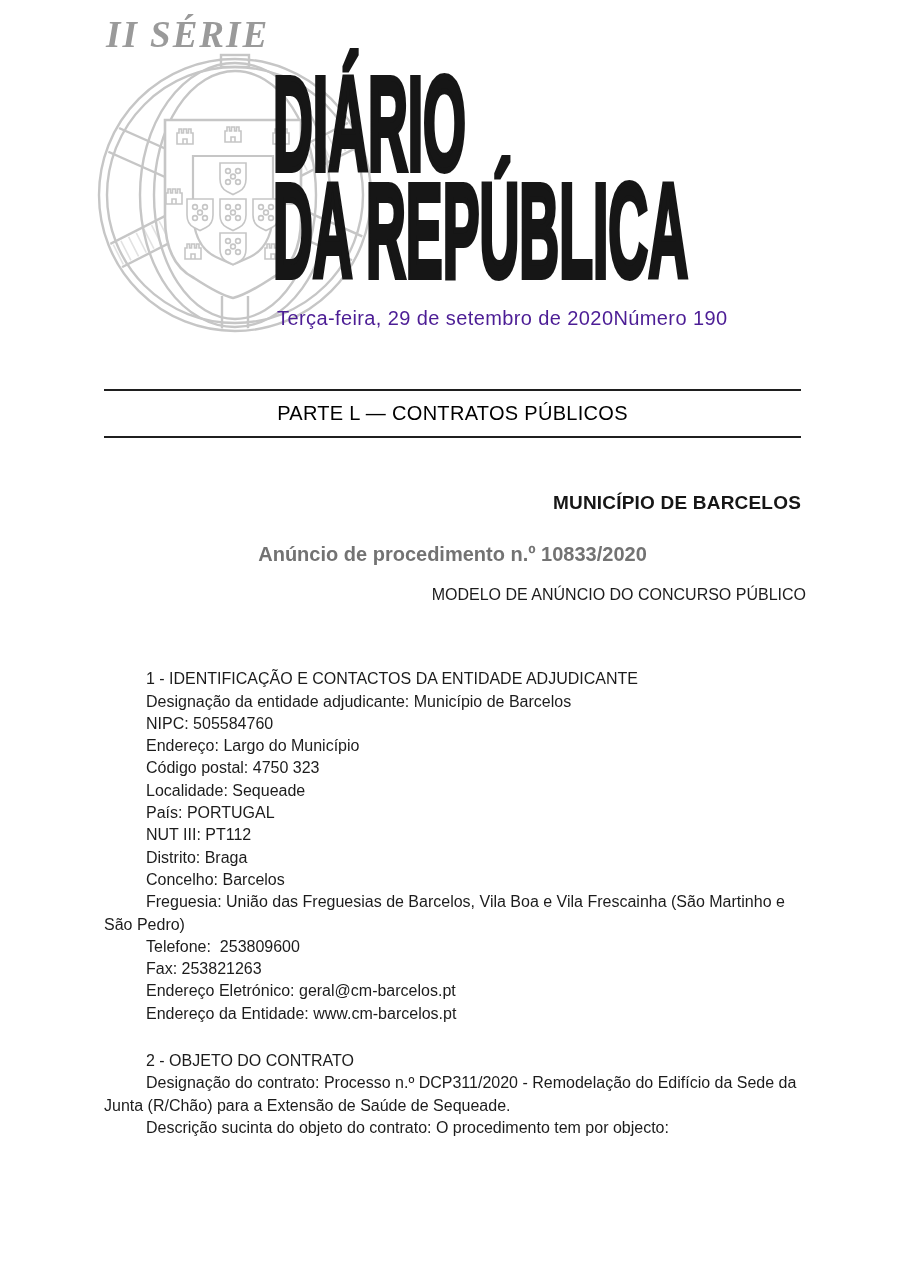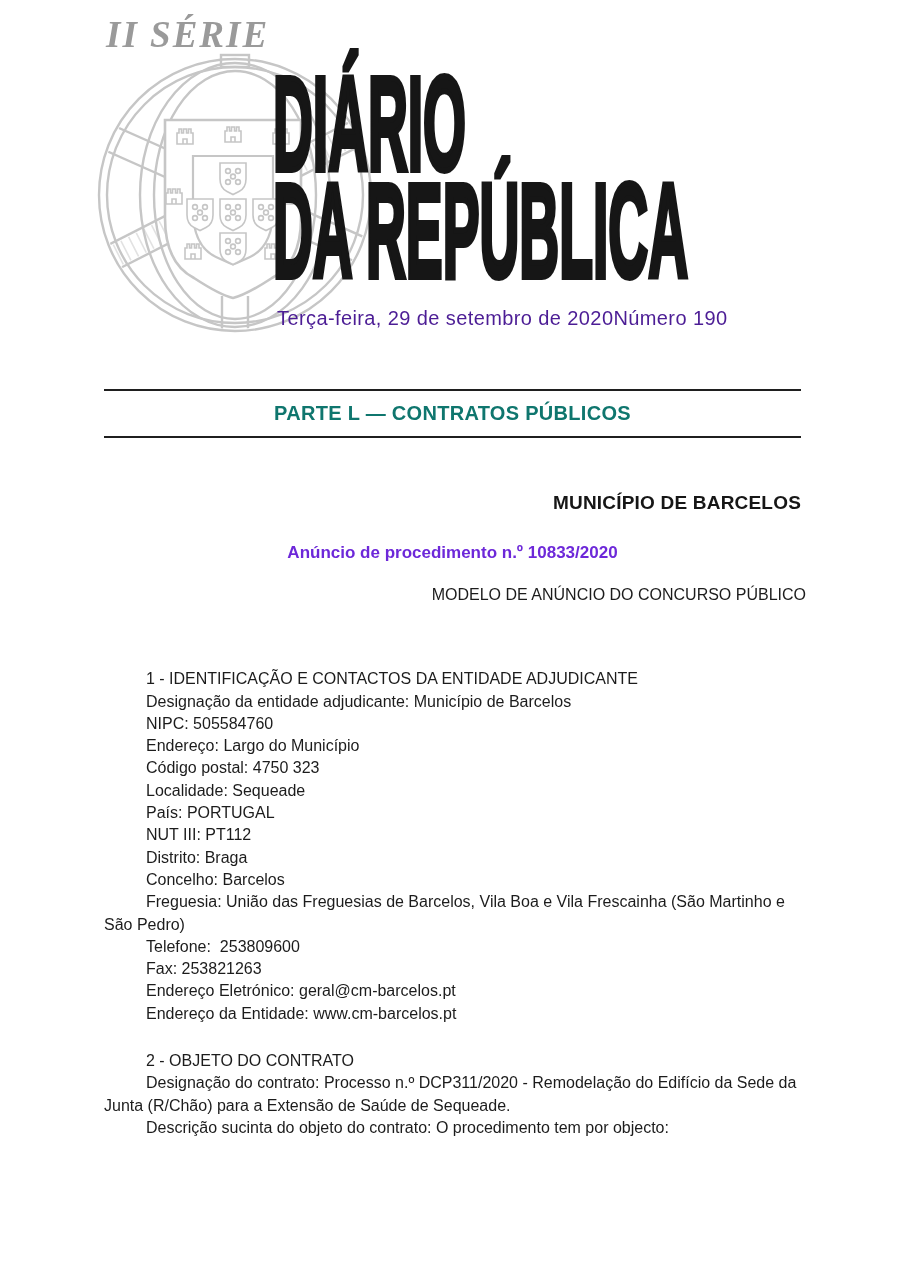--- a/index.html
+++ b/index.html
@@ -45,34 +45,34 @@
     position: absolute; left: 277px; top: 306px; width: 520px;
     display: flex; 
     font-weight: 400; font-size: 20px; letter-spacing: 0.4px;
     color: #4c1d95; z-index: 3; line-height: 24px;
   }
 
   
   .part-banner { position: absolute; left: 104px; top: 389px; width: 697px; z-index: 3; }
   .rule { height: 2px; background: #1f1f1f; }
   .part-title {
-    text-align: center; font-weight: 700; font-size: 20px;
-    letter-spacing: 0.3px; line-height: 45px; color: #0f766e;
+    text-align: center; font-weight: 400; font-size: 20px;
+    letter-spacing: 0.3px; line-height: 45px; color: #000000;
   }
 
   
   .entity {
     position: absolute; left: 104px; top: 492px; width: 697px;
     text-align: right; font-weight: 700; font-size: 19px;
     letter-spacing: 0.2px; color: #161616; z-index: 3;
   }
   .anuncio {
     position: absolute; left: 104px; top: 543px; width: 697px;
-    text-align: center; font-weight: 700; font-size: 17px;
-    color: #6d28d9; z-index: 3;
+    text-align: center; font-weight: 700; font-size: 20px;
+    color: #737373; z-index: 3;
   }
 
   
   .docbody { position: absolute; left: 104px; top: 584px; width: 702px; z-index: 3; }
   .docbody p {
     margin: 0;
     font-size: 16px;
     line-height: 22.3px;
     text-indent: 42px;
     white-space: pre-wrap;

